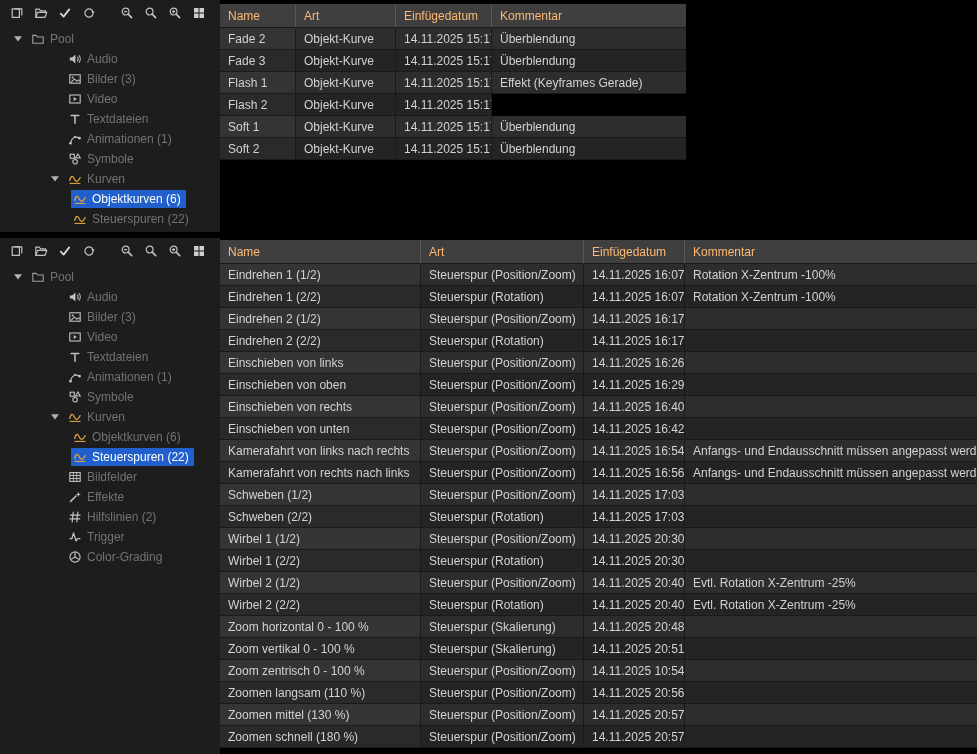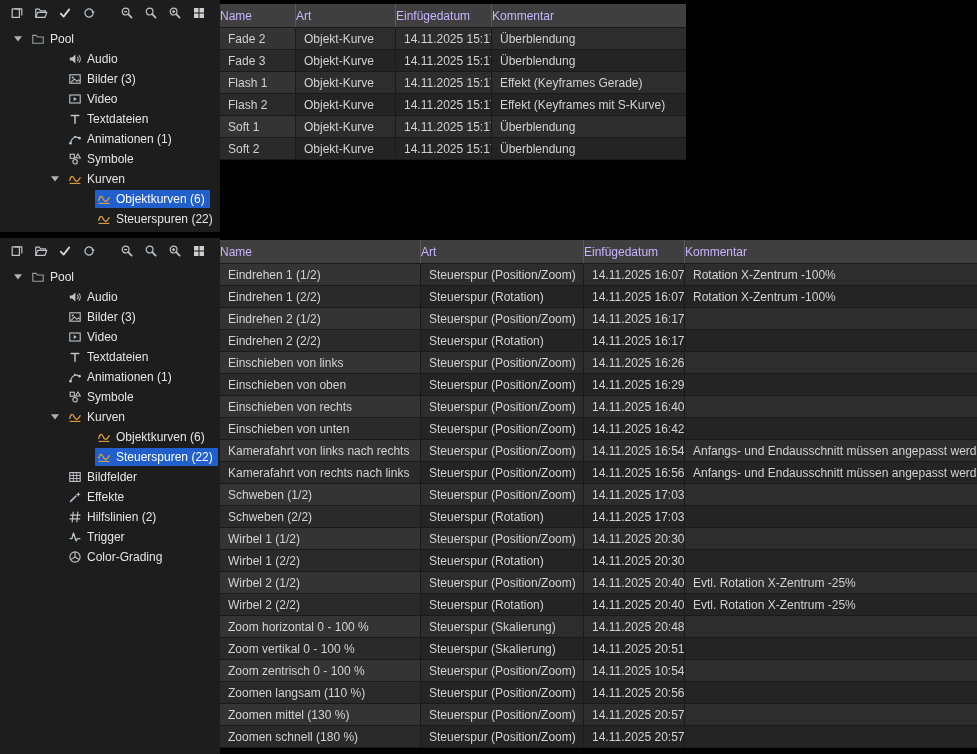--- a/index.html
+++ b/index.html
@@ -9,35 +9,35 @@
   .panel{display:flex;align-items:stretch}
   .panel-top{height:232px}
   .panel-bottom{height:516px;margin-top:6px}
   .sidebar{width:220px;flex:none;background:#1d1d1d;overflow:hidden;display:flex;flex-direction:column}
   .toolbar{height:26px;flex:none;display:flex;align-items:center;gap:5px;padding:0 12px 0 7px}
   .tb-btn{width:19px;height:19px;display:flex;align-items:center;justify-content:center;border-radius:2px;cursor:default}
   .tb-ic{display:flex;align-items:center;justify-content:center}
   .tb-sp{margin-left:auto}
   .tree{padding-top:3px}
   .tree-row{height:20px;display:flex;align-items:center;white-space:nowrap;cursor:default}
-  .lvl0{padding-left:12px}.lvl1{padding-left:49px}.lvl2{padding-left:78px}
+  .lvl0{padding-left:12px}.lvl1{padding-left:49px}.lvl2{padding-left:54px}
   .tri{width:17px;flex:none;display:flex;align-items:center}
   .tree-inner{display:inline-flex;align-items:center;height:18px;padding:0 5px 0 1px;border-radius:1px}
   .tree-inner.selected{background:var(--sel)}
   .tree-inner.selected .tree-label{color:#fff}
   .tree-icon{width:15px;height:14px;margin-right:5px;flex:none;display:flex;align-items:center;justify-content:center}
-  .tree-label{color:#e5e5e5}
+  .tree-label{color:#737373}
   .content{flex:1;display:flex;flex-direction:column;background:#000;overflow:hidden}
   .panel-top .content{padding-top:4px}
   .panel-bottom .content{padding-top:2px}
   .dtable{display:flex;flex-direction:column}
   .panel-top .dtable{width:466px}
   .panel-bottom .dtable{width:100%}
   .thead{display:flex;height:24px;background:#3f3f3f;border-bottom:1px solid #191919;flex:none}
-  .th{display:flex;align-items:center;color:#c4b5fd;border-right:1px solid #585858;overflow:hidden;white-space:nowrap}
+  .th{display:flex;align-items:center;padding-left:8px;color:#fdba74;border-right:1px solid #585858;overflow:hidden;white-space:nowrap}
   .tr{display:flex;height:22px;flex:none}
   .td{display:flex;align-items:center;padding-left:8px;border-bottom:1px solid #1a1a1a;border-right:1px solid #1a1a1a;overflow:hidden;white-space:nowrap;color:#d2d2d2}
   .alt0 .td{background:#2d2d2d}
   .alt1 .td{background:#242424}
   .alt0 .td.col0{background:#343434}
   .alt1 .td.col0{background:#2a2a2a}
   .panel-top .col0{width:76px}
   .panel-top .col1{width:100px}
   .panel-top .col2{width:96px}
   .panel-top .col3{flex:1;border-right:none}
@@ -282,21 +282,20 @@
             <div class="tr alt0">
               <div class="td col0">Flash 1</div>
               <div class="td col1">Objekt-Kurve</div>
               <div class="td col2">14.11.2025 15:17</div>
               <div class="td col3">Effekt (Keyframes Gerade)</div>
             </div>
             <div class="tr alt1">
               <div class="td col0">Flash 2</div>
               <div class="td col1">Objekt-Kurve</div>
               <div class="td col2">14.11.2025 15:17</div>
-              <div class="td col3">Effekt (Keyframes mit S-Kurve)</div>
             </div>
             <div class="tr alt0">
               <div class="td col0">Soft 1</div>
               <div class="td col1">Objekt-Kurve</div>
               <div class="td col2">14.11.2025 15:17</div>
               <div class="td col3">Überblendung</div>
             </div>
             <div class="tr alt1">
               <div class="td col0">Soft 2</div>
               <div class="td col1">Objekt-Kurve</div>

